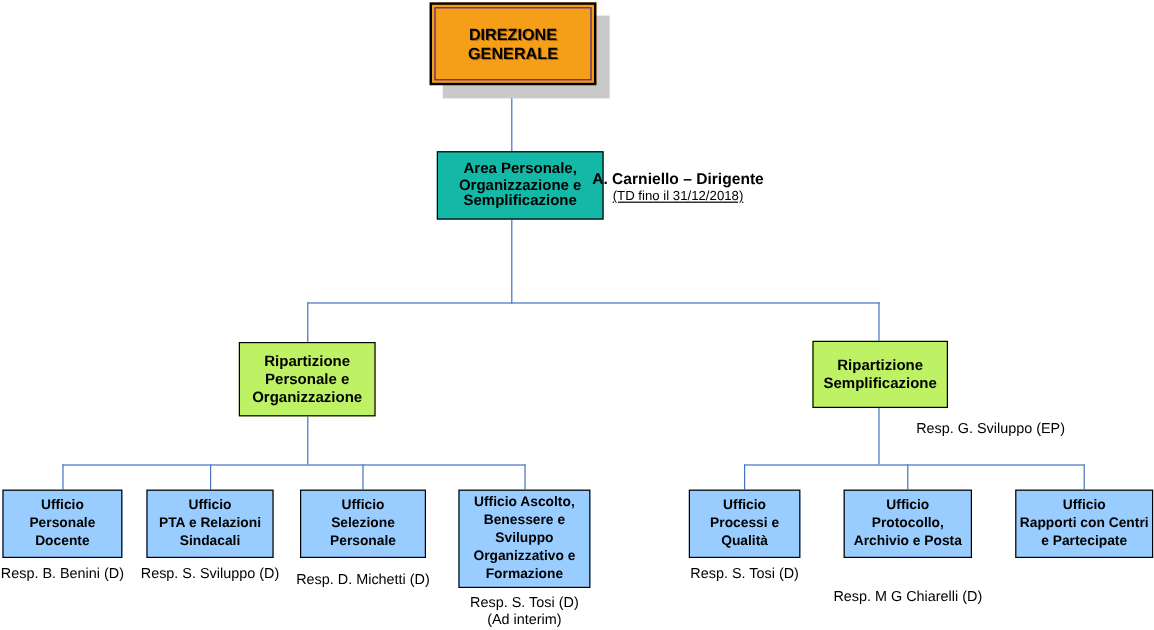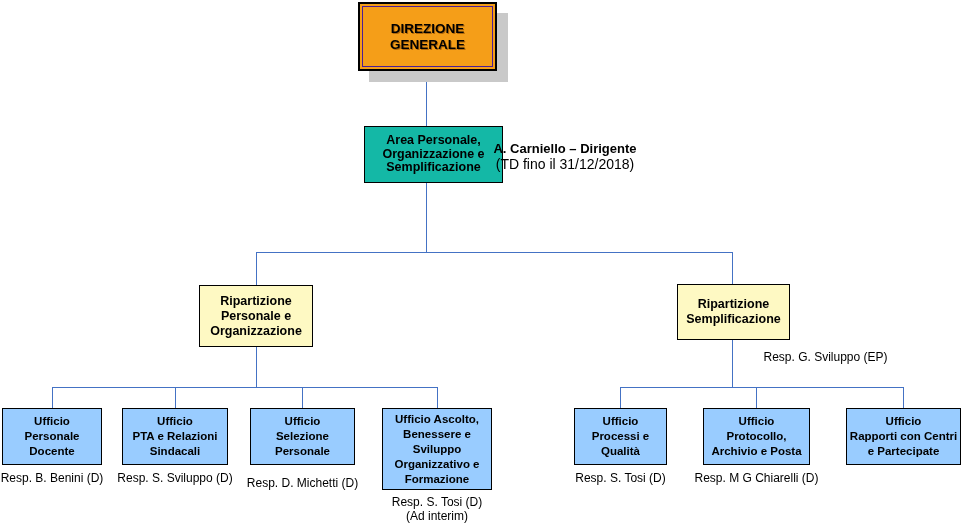--- a/index.html
+++ b/index.html
@@ -56,21 +56,21 @@
   }
 
   .node-area {
     left: 364px; top: 126px; width: 139px; height: 57px;
     background: #14b8a6;
     font-size: 12.5px;
     line-height: 13.5px;
   }
 
   .node-yellow {
-    background: #fef9c3;
+    background: #bef264;
     font-size: 12.5px;
     line-height: 15px;
   }
   .node-rip-pers { left: 199px; top: 285px; width: 114px; height: 62px; }
   .node-rip-sempl { left: 677px; top: 284px; width: 113px; height: 56px; }
 
   .node-blue {
     background: #99CCFF;
     font-size: 11.5px;
     line-height: 15px;
@@ -91,31 +91,31 @@
     color: #000;
     text-align: center;
     white-space: pre-line;
     line-height: 14px;
   }
   .cap-r1 { left: 0px;   top: 471px; width: 104px; }
   .cap-r2 { left: 117px; top: 471px; width: 116px; }
   .cap-r3 { left: 244px; top: 476px; width: 117px; }
   .cap-r4 { left: 380px; top: 495px; width: 114px; }
   .cap-r5 { left: 568px; top: 471px; width: 105px; }
-  .cap-r6 { left: 688px; top: 471px; width: 137px; }
+  .cap-r6 { left: 688px; top: 490px; width: 137px; }
   .cap-michetti { left: 758px; top: 350px; width: 135px; }
 
   .dirigente-block {
     position: absolute;
     left: 490px; top: 141px; width: 150px;
     text-align: center;
     color: #000000;
   }
   .dirigente-name { font-size: 13px; font-weight: bold; line-height: 16px; }
-  .dirigente-note { font-size: 14px; line-height: 14px; }
+  .dirigente-note { font-size: 11px; line-height: 14px; text-decoration: underline; }
 </style>
 </head>
 <body>
 
 <div class="canvas">
 
   <div class="vline" style="left:426px; top:71px;  height:55px;"></div>
   <div class="vline" style="left:426px; top:183px; height:70px;"></div>
   <div class="hline" style="left:256px; top:252px; width:477px;"></div>
   <div class="vline" style="left:256px; top:252px; height:33px;"></div>

